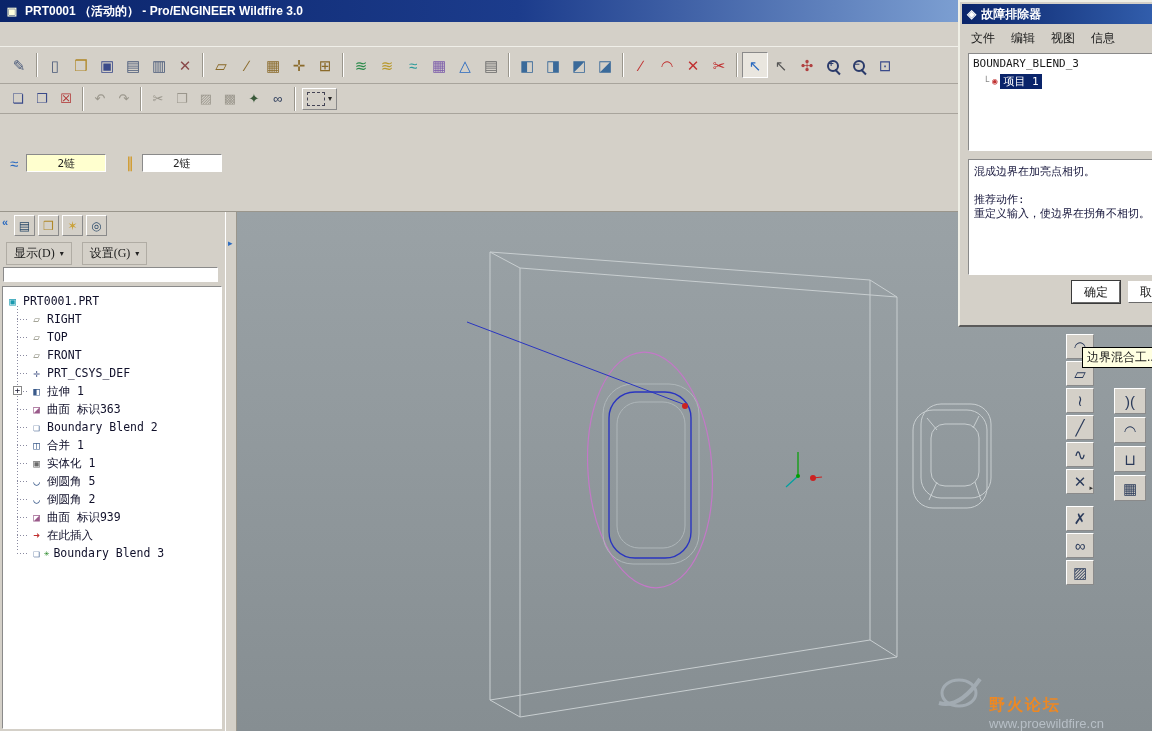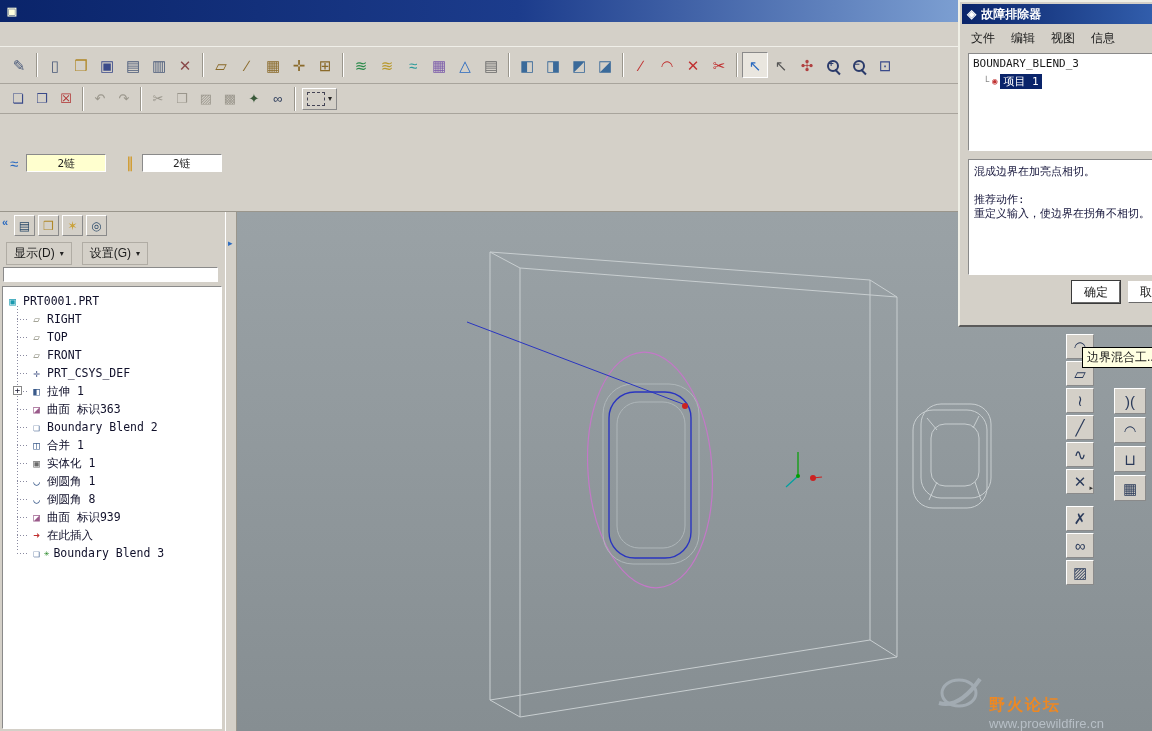--- a/index.html
+++ b/index.html
@@ -40,21 +40,21 @@
     font-family:"DejaVu Sans Mono",monospace;font-size:11px;color:#222;}
   #collector1{background:#ffffcf;}
   #collector2{background:#fff;}
   .dash-tabs{position:absolute;left:14px;top:74px;display:flex;gap:26px;color:#7d7d72;}
   
   #leftpanel{position:absolute;left:0;top:212px;width:225px;height:519px;}
   .lp-collapse{position:absolute;left:2px;top:4px;color:#2a6ac0;font-weight:bold;font-size:11px;}
   .lp-icons{position:absolute;left:14px;top:3px;display:flex;gap:3px;}
   .lp-icons .tb-btn{width:21px;height:21px;border:1px solid;border-color:#fff #8a8a8a #8a8a8a #fff;background:#d4d0c8;}
   .lp-icons .glyph{font-size:12px;}
-  .lp-filter{position:absolute;left:6px;top:30px;display:flex;gap:10px;}
+  .lp-filter{position:absolute;left:6px;top:30px;display:flex;gap:10px;font-family:Liberation Serif, serif;}
   .lp-drop{display:flex;align-items:center;gap:5px;padding:2px 7px;border:1px solid #b0aca4;}
   .lp-empty{position:absolute;left:3px;top:55px;width:213px;height:13px;background:#fff;border:1px solid;border-color:#8a8a8a #fff #fff #8a8a8a;}
   #tree-box{position:absolute;left:2px;top:74px;width:220px;height:443px;background:#fff;border:1px solid;border-color:#8a8a8a #fff #fff #8a8a8a;
     overflow:hidden;padding:5px 3px;box-sizing:border-box;font-family:"DejaVu Sans Mono",monospace;font-size:11.5px;color:#10102a;}
   .tree-row{display:flex;align-items:center;gap:4px;height:18px;position:relative;}
   #tree-children{position:relative;margin-left:9px;}
   #tree-children::before{content:"";position:absolute;left:2px;top:-4px;height:calc(100% - 6px);width:1px;
     background:repeating-linear-gradient(180deg,#8a8aa0 0 1px,transparent 1px 3px);}
   #tree-children .tree-row{padding-left:15px;}
   #tree-children .tree-row::before{content:"";position:absolute;left:2px;top:9px;width:10px;height:1px;
@@ -105,20 +105,21 @@
   #btn-ok{left:112px;outline:1px solid #3a3a3a;}
   #btn-cancel{left:168px;}
 </style>
 </head>
 <body>
 
 <div id="win">
 
   <div class="titlebar">
     <span class="ticon">▣</span>
+    <span>PRT0001 （活动的） - Pro/ENGINEER Wildfire 3.0</span>
   </div>
 
 
   <div id="toolbar1">
       <div class="tb-btn">
         <span class="glyph" style="color: rgb(74, 90, 122);">✎</span>
       </div>
       <div class="tb-sep"></div>
       <div class="tb-btn">
         <span class="glyph" style="color: rgb(74, 90, 122);">▯</span>
@@ -344,25 +345,25 @@
           <div class="tree-row">
             <span class="t-icon" style="color: rgb(58, 90, 138);">◫</span>
             <span class="t-label">合并 1</span>
           </div>
           <div class="tree-row">
             <span class="t-icon" style="color: rgb(106, 106, 106);">▣</span>
             <span class="t-label">实体化 1</span>
           </div>
           <div class="tree-row">
             <span class="t-icon" style="color: rgb(58, 90, 138);">◡</span>
-            <span class="t-label">倒圆角 1</span>
+            <span class="t-label">倒圆角 5</span>
           </div>
           <div class="tree-row">
             <span class="t-icon" style="color: rgb(58, 90, 138);">◡</span>
-            <span class="t-label">倒圆角 8</span>
+            <span class="t-label">倒圆角 2</span>
           </div>
           <div class="tree-row">
             <span class="t-icon" style="color: rgb(154, 90, 138);">◪</span>
             <span class="t-label">曲面 标识939</span>
           </div>
           <div class="tree-row">
             <span class="t-icon" style="color: rgb(192, 48, 48);">➜</span>
             <span class="t-label">在此插入</span>
           </div>
           <div class="tree-row">

